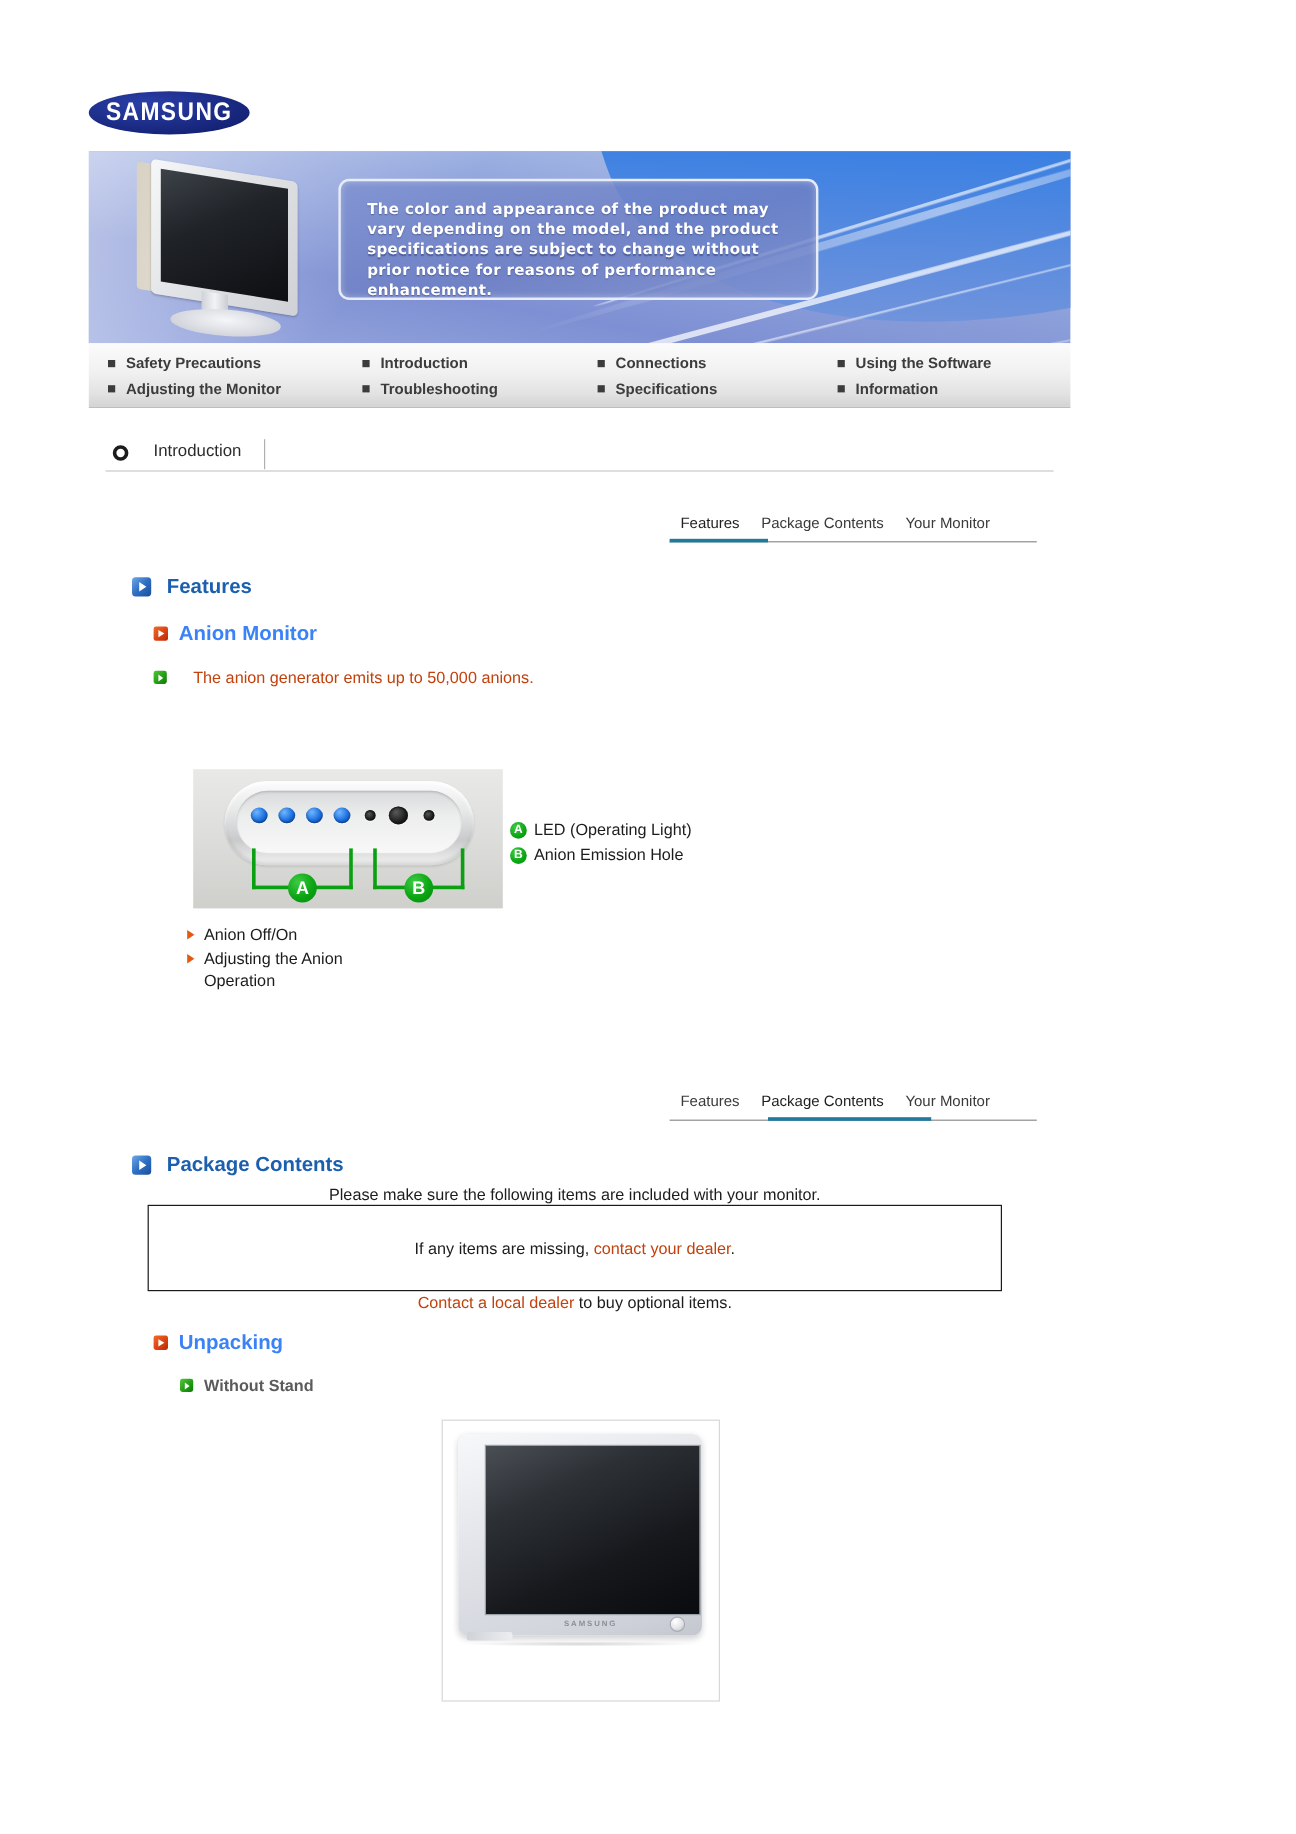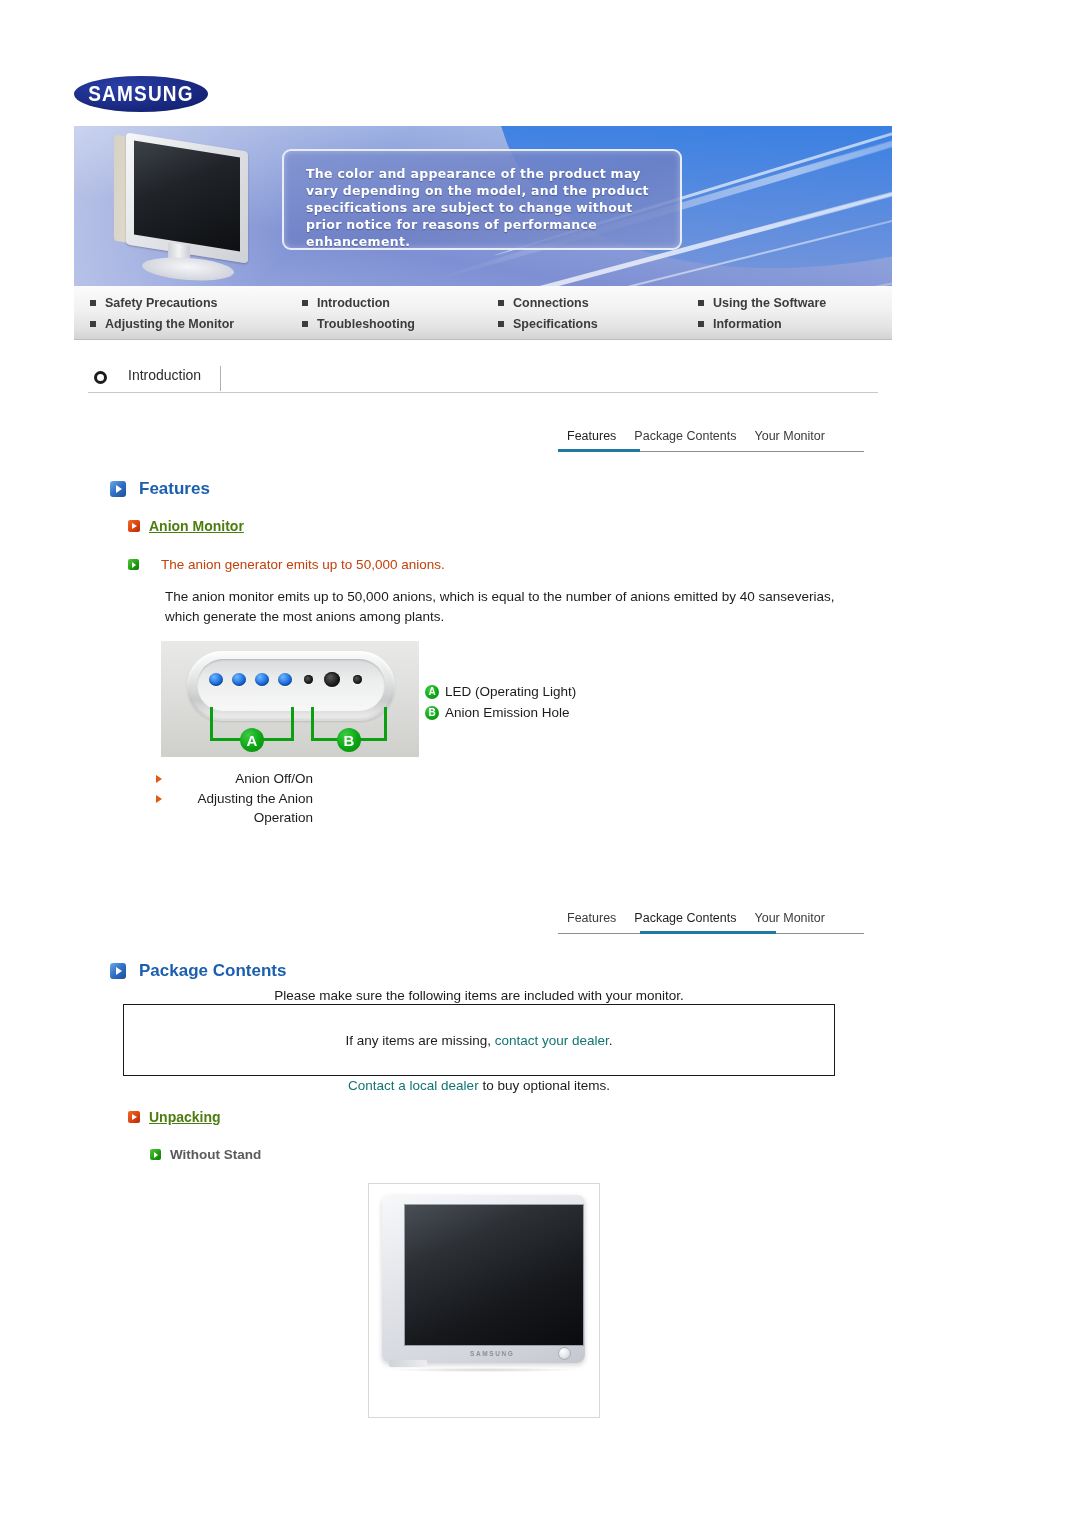--- a/index.html
+++ b/index.html
@@ -259,23 +259,22 @@
     flex: none;
   }
   .ico-orange::after {
     content: ""; width: 0; height: 0;
     border-left: 5px solid #ffffff;
     border-top: 3px solid transparent;
     border-bottom: 3px solid transparent;
     margin-left: 1px;
   }
   .h-orange .h-text {
-    font-size: 14px; font-weight: bold;
-    color: #4d7c0f;
-    text-decoration: underline;
+    font-size: 17px; font-weight: bold;
+    color: #3b82f6;
   }
 
   .h-green {
     position: absolute;
     display: flex; align-items: center;
     gap: 9px;
   }
   .ico-green {
     width: 11px; height: 11px;
     border-radius: 2px;
@@ -372,21 +371,21 @@
   .legend-badge {
     width: 14px; height: 14px; border-radius: 50%;
     background: radial-gradient(circle at 35% 30%, #3ecb45 0%, #0ba513 60%, #068a0e 100%);
     color: #fff; font-size: 10px; font-weight: bold;
     display: flex; align-items: center; justify-content: center;
     flex: none;
   }
 
   
   .deflist { position: absolute; left: 156px; top: 769px; width: 720px; }
-  .defrow { display: flex; margin-bottom: 1px; text-align: right; }
+  .defrow { display: flex; margin-bottom: 1px; }
   .def-tri {
     width: 0; height: 0;
     border-left: 6px solid #e2590f;
     border-top: 4px solid transparent;
     border-bottom: 4px solid transparent;
     margin-top: 6px; margin-right: 8px;
     flex: none;
   }
   .def-term {
     width: 143px;
@@ -407,21 +406,21 @@
     display: flex; flex-direction: column;
     align-items: center; justify-content: center;
   }
   .notebox p {
     margin: 12px;
     font-size: 13.5px;
     color: #1c1c1c;
     line-height: 21px;
     text-align: center;
   }
-  .lnk { color: #0f766e; cursor: pointer; }
+  .lnk { color: #c2410c; cursor: pointer; }
 
   
   .monitor-photo {
     position: absolute;
     left: 368px; top: 1183px;
     width: 232px; height: 235px;
     background: #ffffff;
     border: 1px solid #d8d8d8;
   }
   .mp-body {
@@ -564,21 +563,20 @@
   <div class="h-orange" style="left:128px; top:518px;">
     <span class="ico-orange"></span>
     <span class="h-text">Anion Monitor</span>
   </div>
 
   <div class="h-green" style="left:128px; top:557px; gap:22px;">
     <span class="ico-green"></span>
     <span class="h-text plain">The anion generator emits up to 50,000 anions.</span>
   </div>
 
-  <div class="body-text" style="left:165px; top:587px; width:670px;">The anion monitor emits up to 50,000 anions, which is equal to the number of anions emitted by 40 sanseverias, which generate the most anions among plants.</div>
 
   <div class="anion-photo">
     <div class="ap-bezel"></div>
     <div class="ap-inner"></div>
 
     <span class="dot led" style="left:48px;"></span>
     <span class="dot led" style="left:71px;"></span>
     <span class="dot led" style="left:94px;"></span>
     <span class="dot led" style="left:117px;"></span>
     <span class="dot hole small" style="left:143px;"></span>

